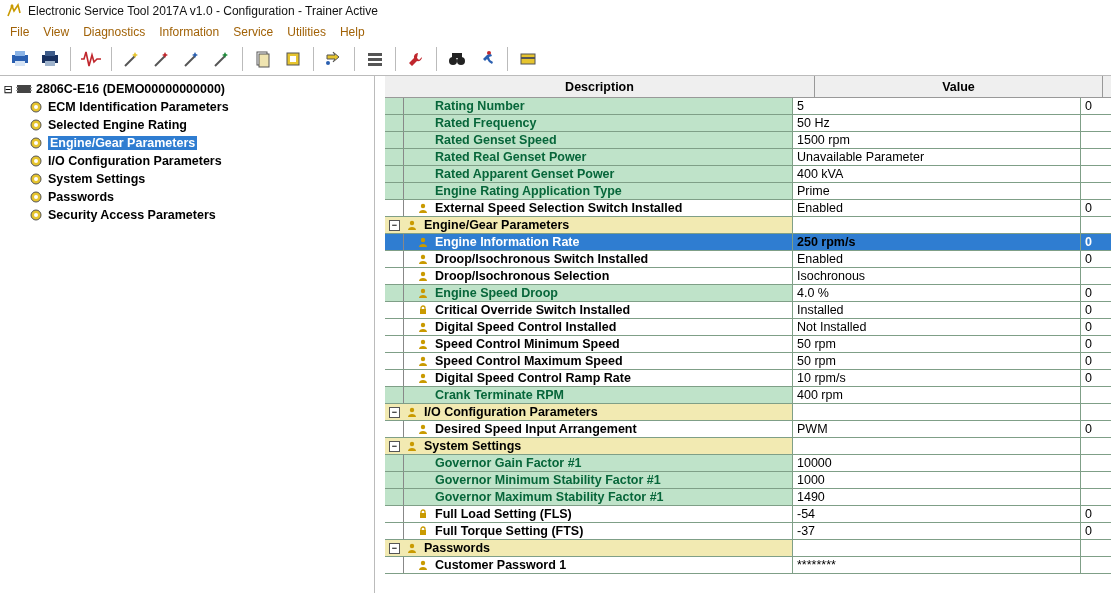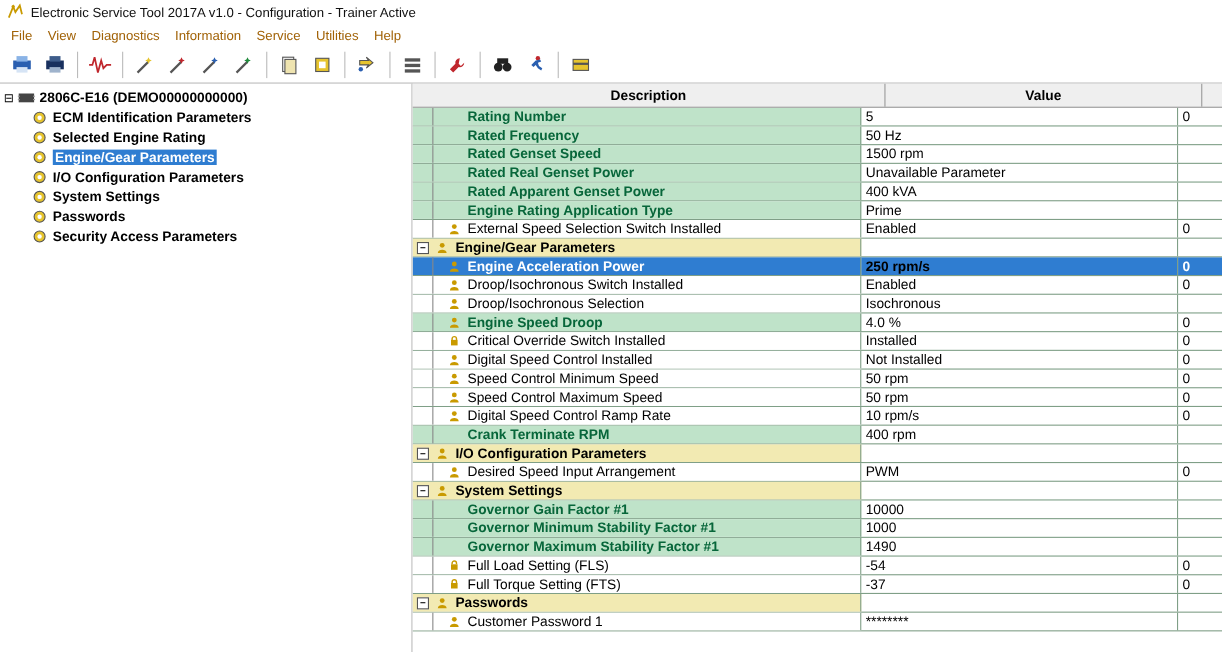--- a/index.html
+++ b/index.html
@@ -61,42 +61,42 @@
   .tree-indent1 { padding-left: 26px; }
   .tree-expander { width: 12px; display:inline-flex; justify-content:center; color:#000; font-size:11px; margin-right:2px;}
   .tree-icon { width: 16px; height: 16px; display:inline-flex; align-items:center; justify-content:center; margin-right:4px; }
   .tree-label { font-weight: bold; }
   .tree-row.selected .tree-label {
     background: #2f7dd1; color: #fff; padding: 0 2px;
   }
   .grid-pane {
     flex: 1 1 auto;
     overflow: hidden;
-    display:flex; flex-direction:column;
+    display:flex; flex-direction:column;margin-left:10px;
   }
   .grid-header {
     display:flex; height: 22px;
     background: #efefef;
     border-bottom: 1px solid #999;
     font-weight: bold;
     font-size: 12.5px;
   }
   .col-desc { width: 430px; border-right:1px solid #999; display:flex; align-items:center;}
   .col-val  { width: 288px; border-right:1px solid #999; display:flex; align-items:center;}
   .col-extra{ flex:1; display:flex;align-items:center; }
   .grid-header .col-desc, .grid-header .col-val, .grid-header .col-extra { justify-content:center; }
   .grid-body { flex:1; overflow:hidden; }
   .grow { display:flex; height: 17px; border-bottom:1px solid #7f9f87; font-size:12.5px; }
   .grow .cell-desc { width:408px; border-right:1px solid #7f9f87; display:flex; align-items:center; white-space:nowrap; padding-left:4px; position:relative;}
   .grow .cell-val  { width:288px; border-right:1px solid #7f9f87; display:flex; align-items:center; padding-left:4px;}
   .grow .cell-extra{ flex:1; display:flex; align-items:center; padding-left:4px;}
 
   
   .lvl-leaf-green .cell-desc { background:#bfe3c9; font-weight:bold; color:#07663a; }
-  .lvl-leaf-plain .cell-desc { background:#fff; font-weight:normal; color:#000; }
+  .lvl-leaf-plain .cell-desc { background:#fff; font-weight:bold; color:#000; }
   .lvl-group .cell-desc { background:#f2eab2; font-weight:bold; color:#000; }
   .lvl-selected .cell-desc { background:#2f7dd1; color:#fff; font-weight:bold; }
   .lvl-selected .cell-val  { background:#2f7dd1; color:#000000; font-weight:bold; }
   .lvl-selected .cell-extra{ background:#2f7dd1; color:#fff; font-weight:bold; }
   .ric { width:16px; height:14px; display:inline-flex; align-items:center; justify-content:center; margin-right:4px; }
   .expander-box {
     display:inline-flex; align-items:center; justify-content:center;
     width:11px; height:11px; border:1px solid #555; background:#fff;
     font-size:9px; line-height:9px; margin-right:4px;
   }
@@ -436,21 +436,21 @@
         <div class="grow lvl-selected">
           <div class="cell-desc">
             <span style="display:inline-block;width:14px;"></span>
             <span style="display:inline-block;width:12px;border-left:1px solid #888;height:100%;"></span>
             <span class="ric">
               <svg width="12" height="12" viewBox="0 0 12 12">
                 <circle cx="6" cy="4" r="2.2" fill="#c99a00"></circle>
                 <path d="M2 11c0-2 2-3 4-3s4 1 4 3" fill="#c99a00"></path>
               </svg>
             </span>
-            <span>Engine Acceleration Power</span>
+            <span>Engine Information Rate</span>
           </div>
           <div class="cell-val">250 rpm/s</div>
           <div class="cell-extra">0</div>
         </div>
         <div class="grow lvl-leaf-plain">
           <div class="cell-desc">
             <span style="display:inline-block;width:14px;"></span>
             <span style="display:inline-block;width:12px;border-left:1px solid #888;height:100%;"></span>
             <span class="ric">
               <svg width="12" height="12" viewBox="0 0 12 12">

